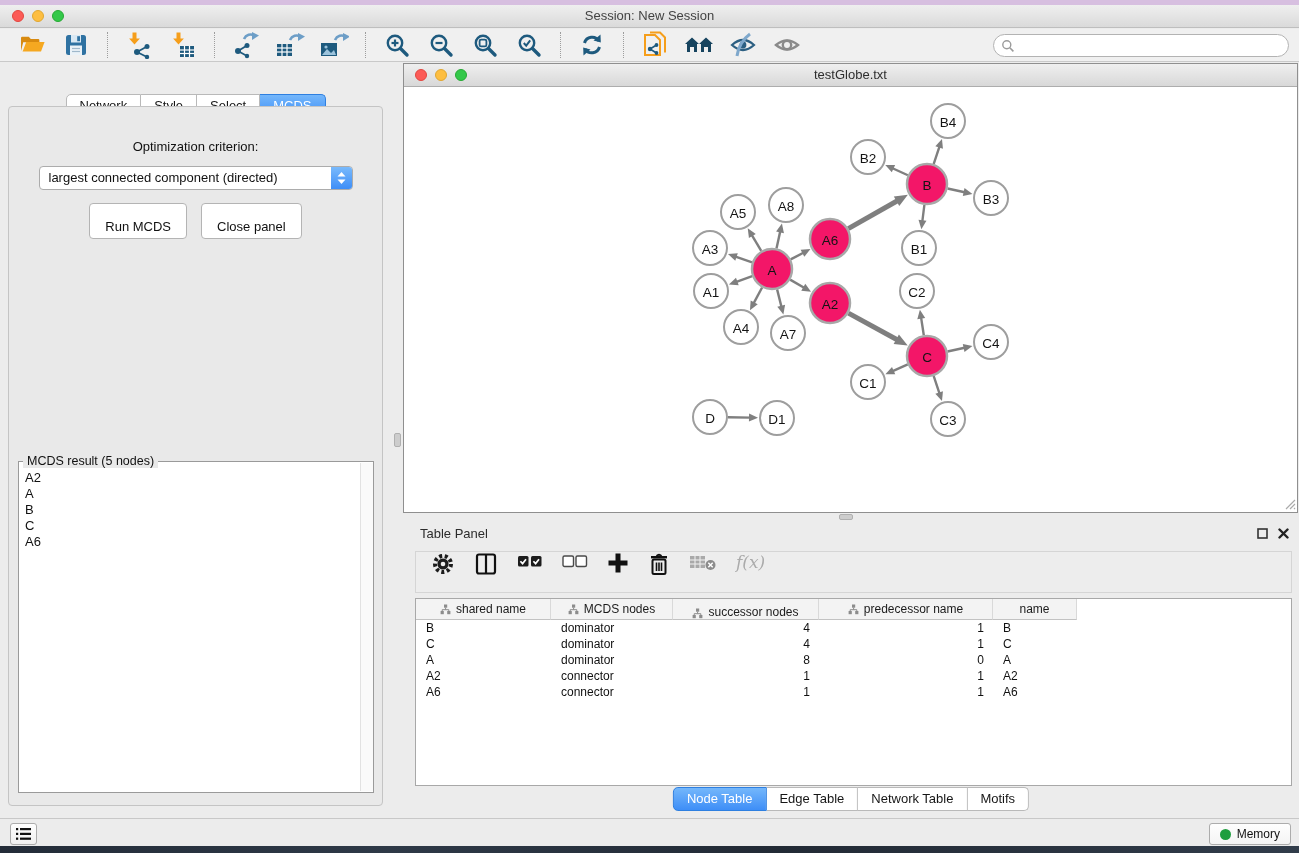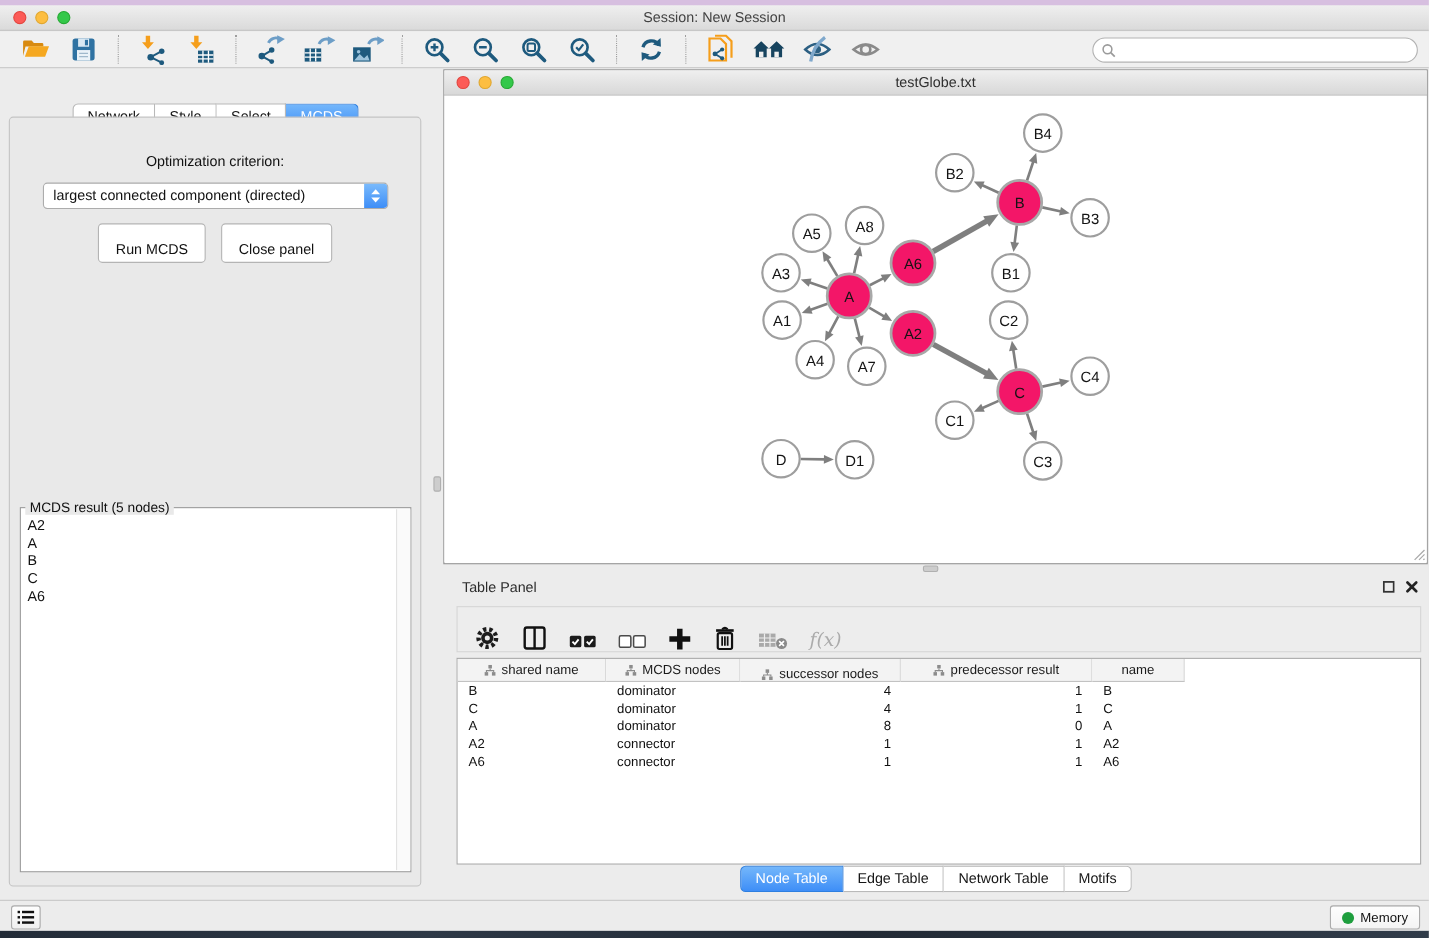--- a/index.html
+++ b/index.html
@@ -80,21 +80,21 @@
   .nw-canvas { position:relative; width:100%; height:424px; background:#fff; }
   .nw-canvas svg.graph { position:absolute; inset:0; }
   svg text { font-family:"Liberation Sans",sans-serif; }
   .resize-grip { position:absolute; right:1px; bottom:1px; }
 
   
   .table-panel { position:absolute; left:403px; top:520px; width:896px; height:296px; }
   .tp-title { position:absolute; left:17px; top:6px; font-size:13px; color:#2c2c2c; }
   .tp-header .float { right:30px; } .tp-header .close { right:9px; }
   .tp-toolbar { position:absolute; left:12px; right:7px; top:31px; height:42px; background:#EDEDED;
-     border:1px solid #D5D5D5; display:flex; align-items:flex-end; padding-left:15px; gap:19px; }
+     border:1px solid #D5D5D5; display:flex; align-items:flex-start; padding-left:15px; gap:19px; }
   .ttbtn { background:none; border:none; cursor:default; display:flex; align-items:center; }
   .fx-label { font-family:"DejaVu Serif", serif; font-style:italic; font-size:17px; color:#ABABAB; }
   .tp-table { position:absolute; left:12px; right:7px; top:78px; height:188px; background:#fff;
      border:1px solid #A8A8A8; overflow:hidden; }
   .thead { display:flex; height:21px; }
   .th { background:#F3F3F3; border-right:1px solid #D9D9D9; border-bottom:1px solid #C2C2C2;
      display:flex; align-items:center; justify-content:center; gap:5px; font-size:12px; color:#1b1b1b; }
   .col-ic { flex:0 0 auto; }
   .tr { display:flex; height:16px; }
   .td { font-size:12px; color:#111; padding:1px 8px 0 10px; }
@@ -560,21 +560,21 @@
             </svg>
             <span>successor nodes</span>
           </div>
           <div class="th" style="width: 174px;">
             <svg class="col-ic" width="11" height="11" viewBox="0 0 11 11">
               <rect x="4" y="0.5" width="3.2" height="3.2" fill="#8C8C8C"></rect>
               <rect x="0.6" y="7" width="3.2" height="3.2" fill="#8C8C8C"></rect>
               <rect x="7.2" y="7" width="3.2" height="3.2" fill="#8C8C8C"></rect>
               <path d="M5.6 3.7 v2 M2.2 7 V5.7 h6.6 V7" stroke="#8C8C8C" fill="none"></path>
             </svg>
-            <span>predecessor result</span>
+            <span>predecessor name</span>
           </div>
           <div class="th" style="width: 84px;">
             <span>name</span>
           </div>
         </div>
       <div id="table-body">
           <div class="tr">
             <div class="td" style="width: 135px;">B</div>
             <div class="td" style="width: 122px;">dominator</div>
             <div class="td num" style="width: 146px;">4</div>

